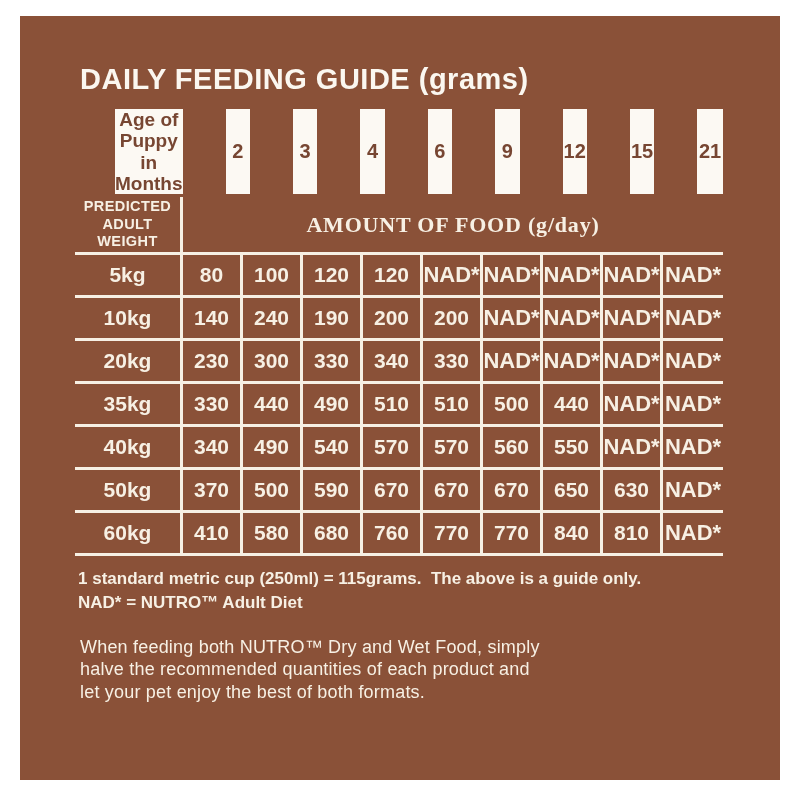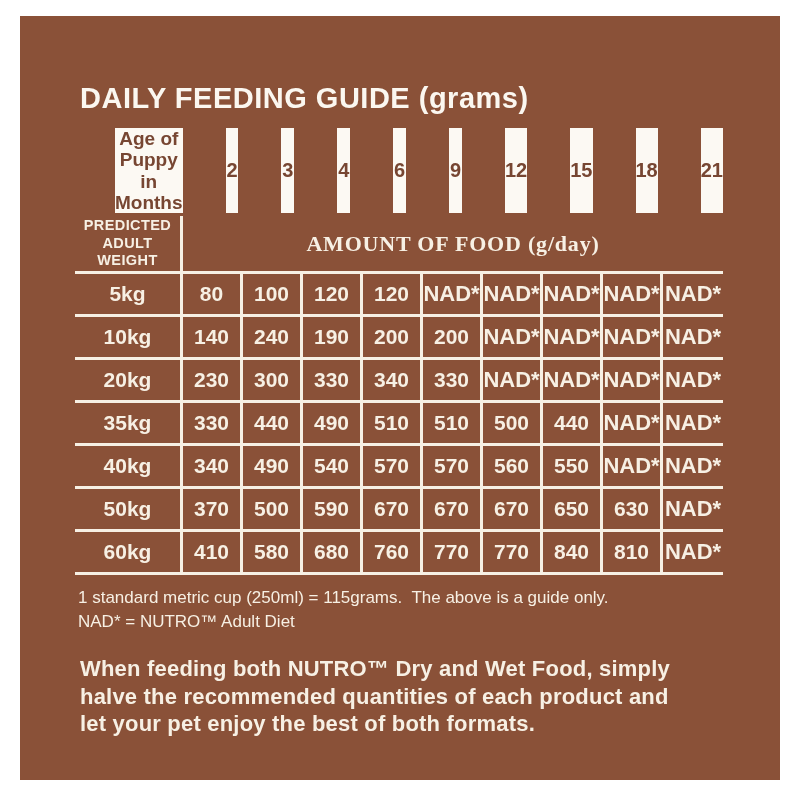--- a/index.html
+++ b/index.html
@@ -15,21 +15,21 @@
     font-family:"Liberation Sans", sans-serif;
     position:relative;
   }
   .panel{
     position:absolute;
     left:20px;top:16px;
     width:760px;height:764px;
     background:var(--brown);
   }
   .content{
-    padding:66px 0 0 55px;
+    padding:47px 0 0 55px;
   }
   .title{
     margin:0 0 13px 5px;
     color:#FBF7F0;
     font-size:29px;
     font-weight:bold;
     letter-spacing:.5px;
   }
   .table{width:648px;}
   
@@ -84,28 +84,28 @@
     font-weight:bold;font-size:21px;
   }
   .body-cell:last-child{border-right:none;}
   .body-cell.weight{width:108px;}
   .body-cell.value{width:60px;}
   .body-cell.nad{font-size:22px;}
   
   .footnotes{margin:11px 0 0 3px;}
   .footnote{
     color:var(--cream);
-    font-weight:normal;font-size:17px;line-height:1.4;
+    font-weight:bold;font-size:17px;line-height:1.4;
     white-space:pre-wrap;
   }
   .paragraph{
     margin:21px 0 0 5px;
     width:660px;
     color:var(--cream);
-    font-weight:bold;font-size:22px;line-height:1.27;
+    font-weight:normal;font-size:18px;line-height:1.27;
     white-space:pre-line;
     letter-spacing:.2px;
   }
 </style>
 </head>
 <body>
 
 <div class="panel">
   <div class="content">
 
@@ -118,21 +118,20 @@
 Puppy in
 Months</div>
 
       <div class="h1-cell month">2</div>
           <div class="h1-cell month">3</div>
           <div class="h1-cell month">4</div>
           <div class="h1-cell month">6</div>
           <div class="h1-cell month">9</div>
           <div class="h1-cell month">12</div>
           <div class="h1-cell month">15</div>
-          <div class="h1-cell month">18</div>
           <div class="h1-cell month">21</div>
         </div>
 
       <div class="h2-row">
         <div class="h2-weight">PREDICTED
 ADULT
 WEIGHT</div>
         <div class="h2-amount">AMOUNT OF FOOD (g/day)</div>
       </div>
 

